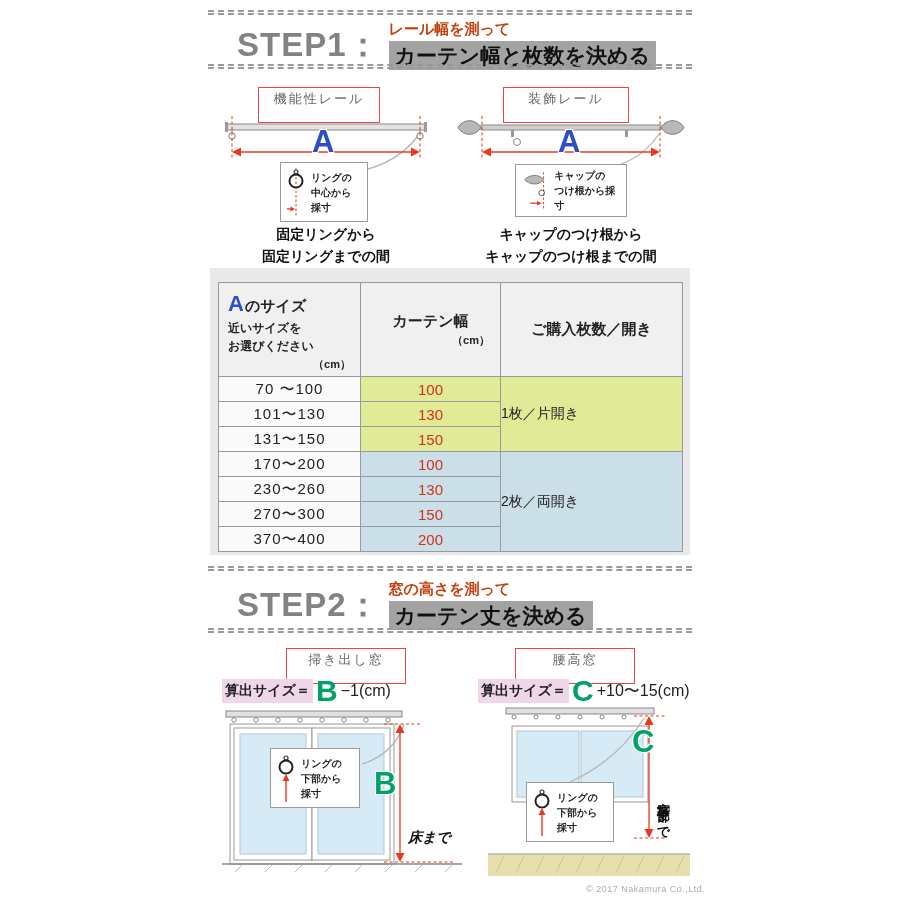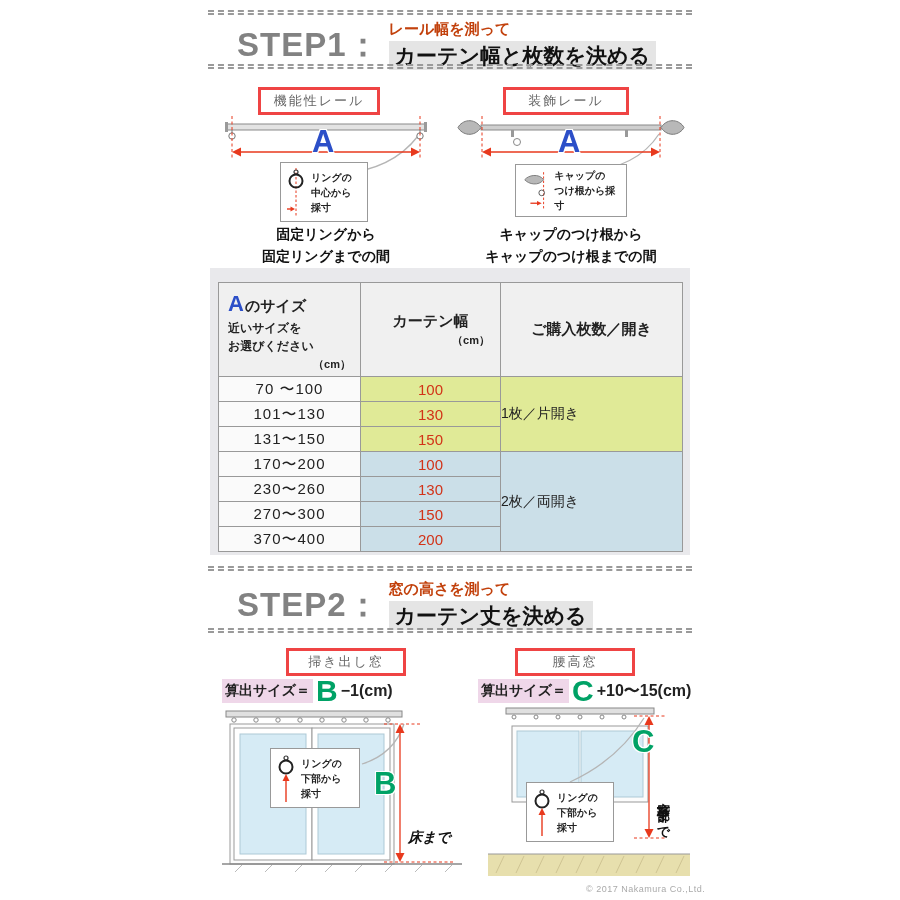--- a/index.html
+++ b/index.html
@@ -14,24 +14,24 @@
     position:absolute; left:208px; width:484px; height:5px;
     border-top:2px dashed #9a9a9a; border-bottom:2px dashed #9a9a9a;
   }
 
   
   .step-header { position:absolute; display:flex; align-items:center; }
   .step-label { font-size:33px; font-weight:bold; color:#828282; line-height:1.15; letter-spacing:1px; }
   .step-titles { margin-left:8px; }
   .step-sub { font-size:15px; font-weight:bold; color:#c2410c; line-height:1.2; }
   .step-main { display:inline-block; margin-top:3px; font-size:21px; font-weight:bold; color:#111;
-               background:#e5e5e5; padding:2px 6px; line-height:1.2; }
-
-  
-  .tab-box { position:absolute; height:28px; line-height:22px; background:#fff; border:3px solid #ef4444;
+               background:#a3a3a3; padding:2px 6px; line-height:1.2; }
+
+  
+  .tab-box { position:absolute; height:36px; line-height:22px; background:#fff; border:1px solid #ef4444;
              color:#666; font-size:13px; text-align:center; letter-spacing:2px; }
 
   
   .diagram { position:absolute; }
   .big-letter { position:absolute; font-weight:bold; font-size:31px; line-height:1;
                 text-shadow:1px 1px 0 #fff,-1px -1px 0 #fff,1px -1px 0 #fff,-1px 1px 0 #fff; }
   .blue { color:#2c4fc8; }
   .green { color:#00a266; }
   .note-box { position:absolute; display:flex; gap:5px; align-items:center; background:#fff;
               border:1px solid #999; padding:3px 5px; z-index:2; }
@@ -56,21 +56,21 @@
   td.range { background:#fafafa; text-align:center; height:25px; font-size:15px; letter-spacing:1px; }
   td.width { text-align:center; font-size:15px; color:#d23318; }
   td.grp { font-size:14px; }
   .bg-single { background:#e0ea97; }
   .bg-double { background:#cbdfe8; }
 
   
   .formula { position:absolute; display:flex; align-items:center; height:34px; }
   .formula-prefix { background:#efd7e9; font-size:14px; font-weight:bold; padding:3px 3px; }
   .formula-letter { font-size:30px; font-weight:bold; color:#00a266; margin:0 3px; line-height:1; }
-  .formula-suffix { font-size:16px; font-weight:bold; }
+  .formula-suffix { font-size:16px; font-weight:normal; }
 
   .floor-label { position:absolute; font-size:14px; font-weight:bold; color:#111; z-index:3; }
   .side-label-vert { position:absolute; writing-mode:vertical-rl; font-size:13px; font-weight:bold;
                      color:#111; letter-spacing:2px; z-index:3; }
   .copyright { position:absolute; font-size:9px; color:#aaaaaa; letter-spacing:0.5px; }
 </style>
 </head>
 <body>
 
 <div class="divider" style="top:10px;"></div>

